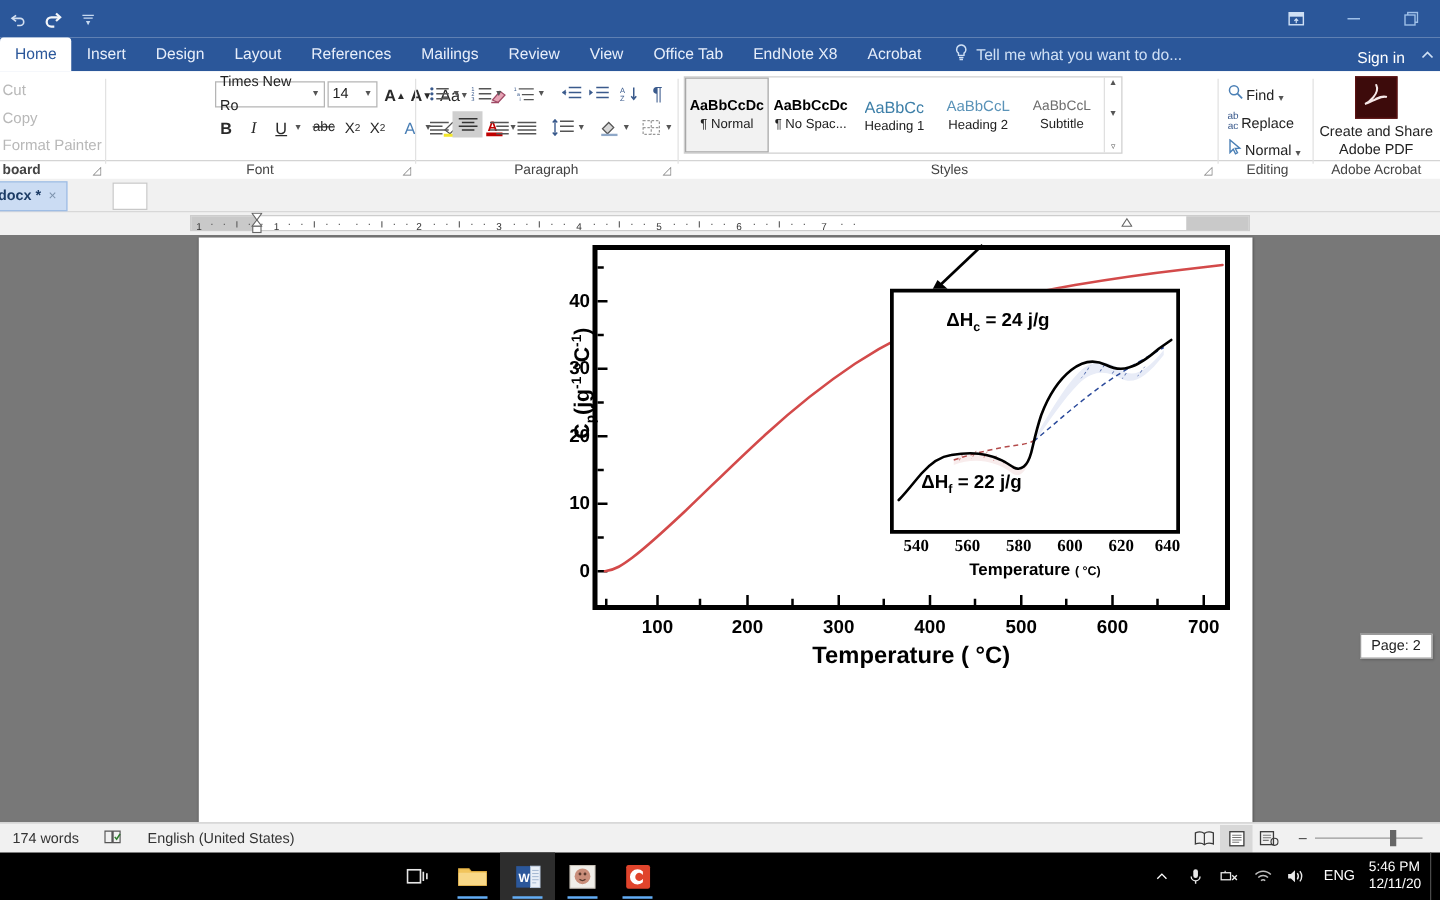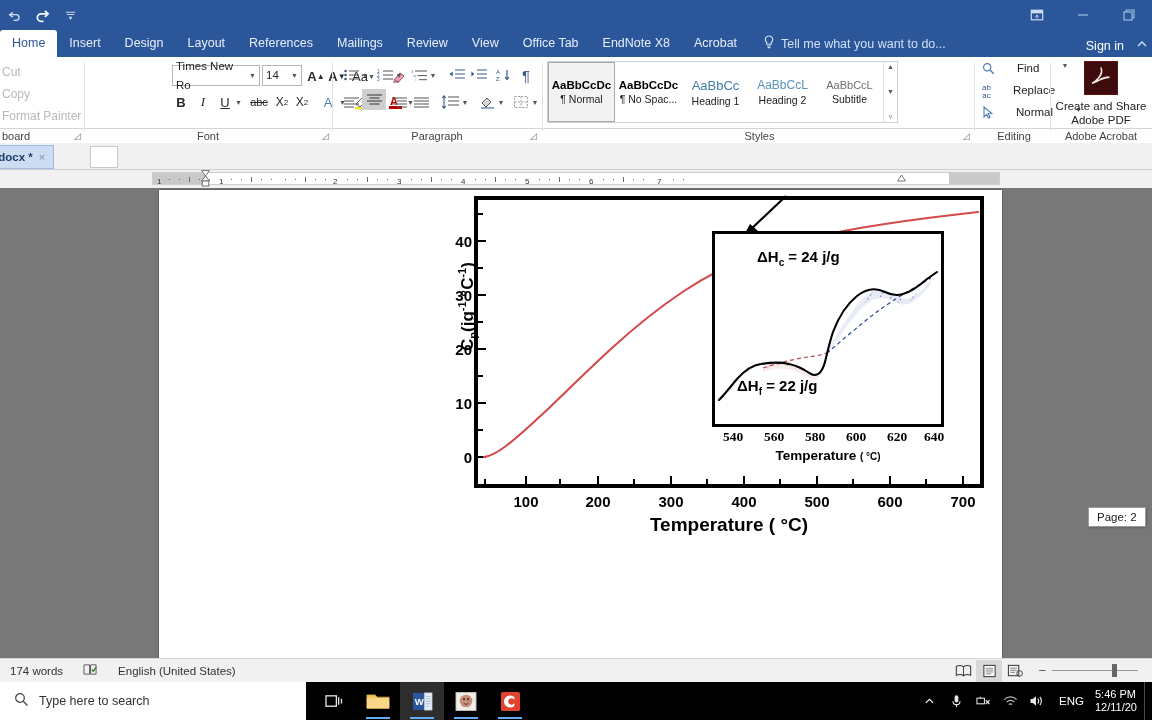--- a/index.html
+++ b/index.html
@@ -122,21 +122,21 @@
   .style-prev.sub { color: #6e6e6e; font-weight: normal; font-size: 11px; }
   .style-name { font-size: 10.5px; color: #222; white-space: nowrap; }
   .gallery-scroll {
     width: 14px; height: 60px; border-left: 1px solid #e0e0e0;
     display: flex; flex-direction: column; justify-content: space-between;
     align-items: center; padding: 1px 0; font-size: 7px; color: #555;
   }
 
   
   .edit-item {
-    display: flex; align-items: flex-start; gap: 22px;
+    display: flex; align-items: flex-end; gap: 2px;
     font-size: 11.5px; color: #222; height: 21px;
   }
 
   
   .acro-icon {
     width: 34px; height: 34px; background: #3d0b0b; border: 1px solid #5c1212;
     display: flex; align-items: center; justify-content: center;
     color: #f2f2f2; font-size: 21px; font-family: "Liberation Serif", serif;
   }
 
@@ -380,21 +380,21 @@
       </svg>
   </div>
 </div>
 
 <div class="ribbon">
 
   <div class="rgroup" style="left:0; width:84px;">
     <div class="clip-item" style="position:absolute;left:2px;top:5px;">Cut</div>
     <div class="clip-item" style="position:absolute;left:2px;top:27px;">Copy</div>
     <div class="clip-item" style="position:absolute;left:2px;top:49px;">Format Painter</div>
-    <div class="rgroup-label" style="text-align:left;padding-left:2px;">board</div>
+    <div class="rgroup-label" style="text-align:left;padding-left:2px;font-weight:bold;">board</div>
     <div class="dialog-launcher">◿</div>
   </div>
   <div class="rgroup-sep" style="left:84px;"></div>
 
   <div class="rgroup" style="left:84px; width:248px;">
     <div class="fontname-box">
       <span>Times New Ro</span>
       <span class="caret">▼</span>
     </div>
     <div class="fontsize-box">
@@ -879,29 +879,20 @@
   <div class="sb-item" style="padding-right:14px;">
     <span style="font-size:13px;color:#555;">−</span>
     <div class="zoom-slider">
       <div class="zoom-track"></div>
       <div class="zoom-thumb"></div>
     </div>
   </div>
 </div>
 
 <div class="taskbar">
-  <div class="searchbox">
-    <span>
-      <svg width="15" height="15" viewBox="0 0 16 16">
-          <circle cx="6.4" cy="6.4" r="4.6" fill="none" stroke="#444" stroke-width="1.3"></circle>
-          <path d="M9.8 9.8 L14.4 14.4" stroke="#444" stroke-width="1.4"></path>
-        </svg>
-    </span>
-    <span>Type here to search</span>
-  </div>
 
   <div class="tb-icon" style="position:absolute;left:312px;">
     <svg width="19" height="17" viewBox="0 0 20 18">
         <rect x="1" y="3" width="11" height="11" fill="none" stroke="#e6e6e6" stroke-width="1.4"></rect>
         <path d="M14.4 4.6 V12.4 M17.4 6 V11" stroke="#e6e6e6" stroke-width="1.4"></path>
       </svg>
   </div>
   <div class="tb-icon running" style="position:absolute;left:356px;">
     <svg width="24" height="20" viewBox="0 0 26 21">
         <path d="M1 4 h9 l2 2.4 h13 v12 h-24 z" fill="#f2c55c" stroke="#d9a73e" stroke-width="1"></path>

